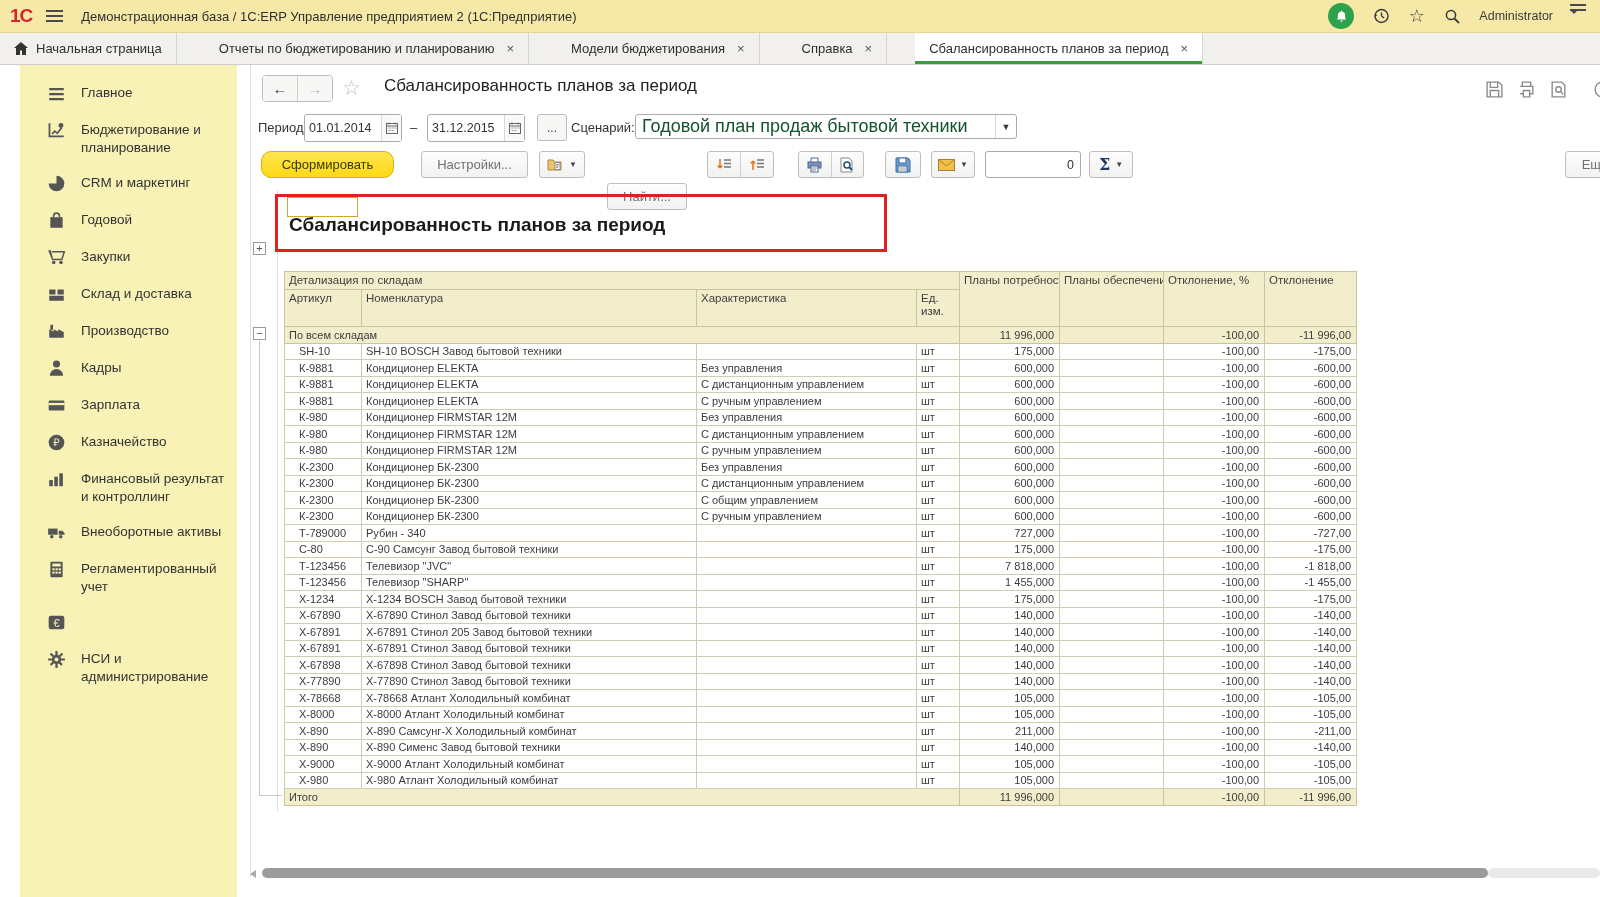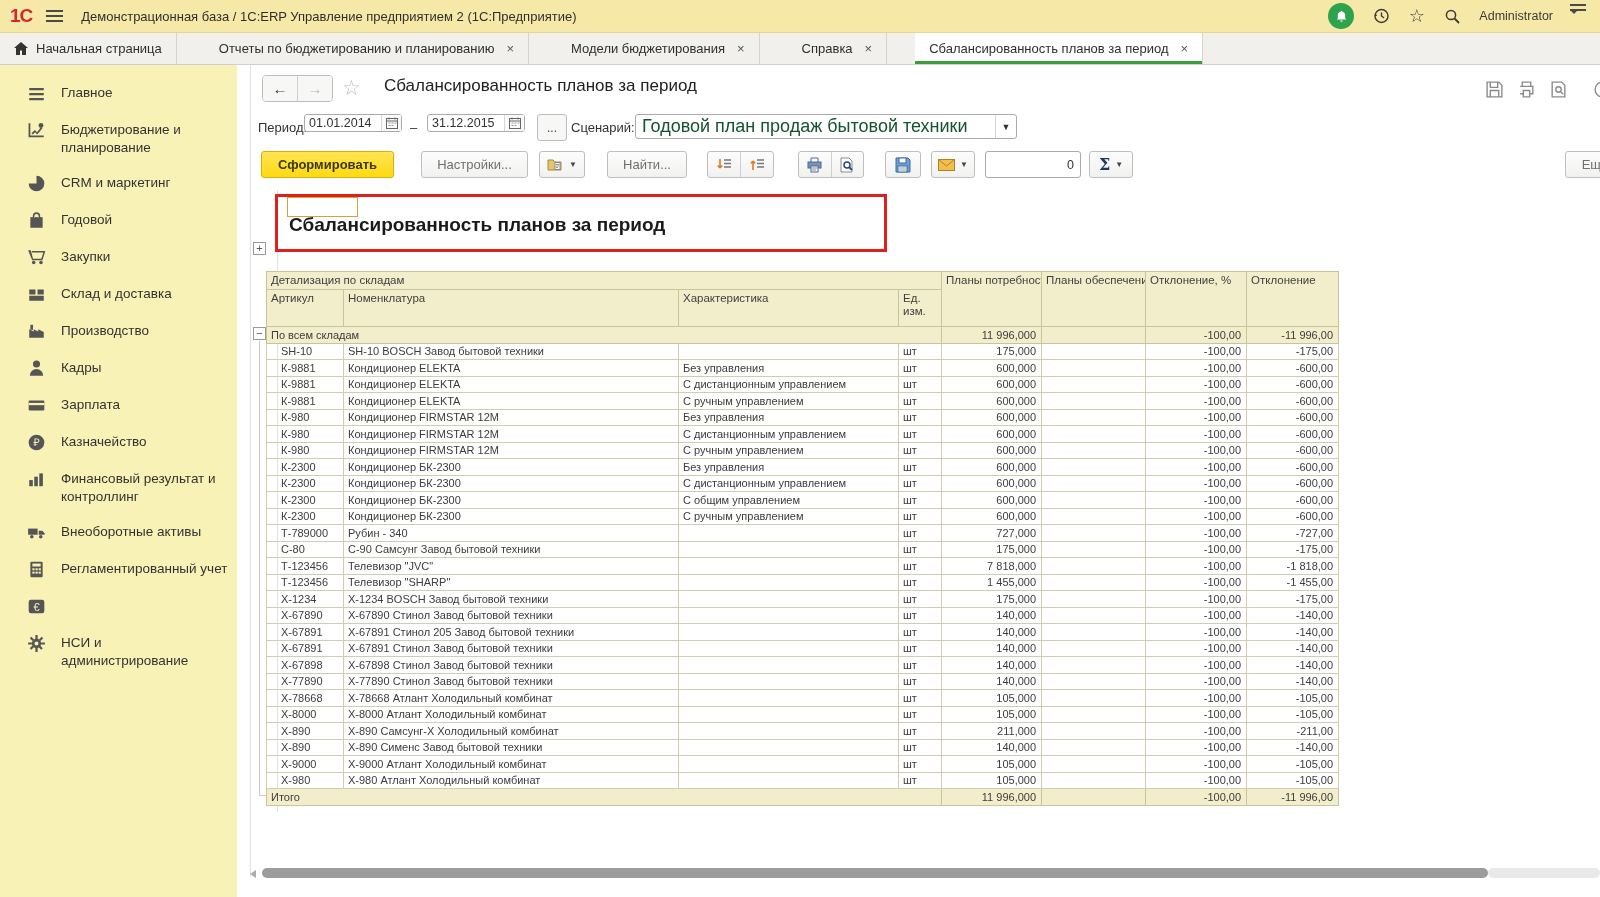--- a/index.html
+++ b/index.html
@@ -17,63 +17,63 @@
   .menu2 i{display:block;width:16px;height:2px;background:#4A4A4A;margin:3px 0;}
   .menu2 .car{width:0;height:0;border-left:4px solid transparent;border-right:4px solid transparent;border-top:4px solid #4A4A4A;margin:2px auto 0;background:none;}
   
   .tabbar{position:absolute;left:0;top:33px;width:1600px;height:32px;background:#F1F0ED;border-bottom:1px solid #CFCFCF;display:flex;box-sizing:border-box;gap:28px;}
   .tab{display:flex;align-items:center;gap:8px;padding:0 14px;font-size:13px;color:#2F2F2F;border-right:1px solid #D4D4D2;box-sizing:border-box;cursor:pointer;position:relative;white-space:nowrap;}
   .tab.active{background:#fff;}
   .tab.active::after{content:"";position:absolute;left:0;right:0;bottom:0;height:3px;background:var(--tab-green,#3A9E3A);}
   .tab .close{color:#555;font-size:13px;margin-left:4px;cursor:pointer;}
   
   .body{position:absolute;left:0;top:65px;width:1600px;height:832px;display:flex;}
-  .sidebar{width:237px;background:var(--sidebar-bg,#F8F2B6);padding-top:10px;box-sizing:border-box;flex:none;}
+  .sidebar{width:217px;background:var(--sidebar-bg,#F8F2B6);padding-top:10px;box-sizing:border-box;flex:none;margin-left:20px;}
   .side-item{display:flex;gap:15px;padding:9px 8px 9px 27px;align-items:flex-start;cursor:pointer;}
   .side-item .sic{width:19px;height:19px;flex:none;margin-top:0;}
   .side-item .slabel{font-size:13.5px;color:#333;line-height:1.3;width:176px;}
   .content{position:relative;flex:1;background:#fff;overflow:hidden;}
   .vline{position:absolute;width:1px;background:#E0E0E0;}
   
   .navgrp{position:absolute;left:25px;top:10px;display:flex;border:1px solid #BDBDBD;border-radius:4px;overflow:hidden;height:25px;}
   .navgrp .nbtn{width:34px;display:flex;align-items:center;justify-content:center;background:#F7F7F6;font-size:15px;cursor:pointer;}
   .navgrp .nbtn:first-child{border-right:1px solid #CFCFCF;}
   .star-big{position:absolute;left:105px;top:11px;font-size:21px;color:#BDBDBD;cursor:pointer;}
   .pagetitle{position:absolute;left:147px;top:11px;font-size:17px;color:#222;}
   .tr-icons{position:absolute;top:15px;display:flex;gap:13px;color:#8A8A8A;}
   
   .frow{position:absolute;top:48px;left:0;width:100%;height:30px;font-size:13px;color:#333;}
   .flabel{position:absolute;top:7px;}
-  .dinput{position:absolute;top:1px;height:18px;border:1px solid #ABABAB;border-radius:3px;background:#fff;display:flex;align-items:center;box-sizing:border-box;}
+  .dinput{position:absolute;top:1px;height:28px;border:1px solid #ABABAB;border-radius:3px;background:#fff;display:flex;align-items:center;box-sizing:border-box;}
   .dinput input{border:none;outline:none;font-size:12.5px;color:#333;padding:0 4px;width:68px;font-family:inherit;background:transparent;}
   .calbtn{width:24px;height:100%;border-left:1px solid #D7D7D7;display:flex;align-items:center;justify-content:center;cursor:pointer;background:#FAFAFA;}
   .dots-btn{position:absolute;top:1px;width:28px;height:25px;border:1px solid #BDBDBD;border-radius:3px;background:#F7F7F6;font-size:12px;color:#444;display:flex;align-items:center;justify-content:center;cursor:pointer;}
   .combo{position:absolute;top:1px;height:25px;border:1px solid #ABABAB;border-radius:3px;background:#fff;display:flex;align-items:center;box-sizing:border-box;}
   .combo .cval{flex:1;font-size:18px;color:#14532d;padding:0 6px;white-space:nowrap;overflow:hidden;}
   .combo .caret{width:20px;height:100%;display:flex;align-items:center;justify-content:center;border-left:1px solid #D7D7D7;cursor:pointer;font-size:9px;color:#333;}
   
   .toolrow{position:absolute;top:86px;left:0;width:100%;height:28px;}
   .btn{position:absolute;top:0;height:27px;border:1px solid #BFBFBF;border-radius:3px;background:linear-gradient(#FDFDFD,#F1F1F0);font-size:13px;color:#707070;display:flex;align-items:center;justify-content:center;cursor:pointer;box-sizing:border-box;padding:0 10px;}
-  .btn.primary{background:linear-gradient(#FFE554,#FFD913);border-color:#D9B100;color:#3A3A00;font-weight:bold;}
+  .btn.primary{background:linear-gradient(#FFE554,#FFD913);border-color:#D9B100;color:#3A3A00;font-weight:normal;border-radius:10px;}
   .ibtn{position:absolute;top:0;height:27px;border:1px solid #BFBFBF;border-radius:3px;background:linear-gradient(#FDFDFD,#F1F1F0);display:flex;align-items:center;justify-content:center;cursor:pointer;box-sizing:border-box;}
   .igroup{position:absolute;top:0;height:27px;border:1px solid #BFBFBF;border-radius:3px;background:linear-gradient(#FDFDFD,#F1F1F0);display:flex;box-sizing:border-box;}
   .igroup .half{width:33px;display:flex;align-items:center;justify-content:center;cursor:pointer;}
   .igroup .half + .half{border-left:1px solid #CFCFCF;}
   .cntfield{position:absolute;top:0;width:96px;height:27px;border:1px solid #ABABAB;border-radius:3px;background:#fff;box-sizing:border-box;}
   .cntfield input{width:100%;height:100%;border:none;outline:none;text-align:right;font-size:12.5px;color:#333;padding:0 6px;box-sizing:border-box;font-family:inherit;background:transparent;}
   .sigma{font-family:"DejaVu Serif",serif;font-weight:bold;color:#1F3864;font-size:16px;}
   .mini-caret{font-size:8px;color:#444;margin-left:5px;}
   
   .selcell{position:absolute;left:50px;top:132px;width:71px;height:20px;border:1px solid #D1A33C;background:#fff;box-sizing:border-box;}
   .redrect{position:absolute;left:38px;top:129px;width:612px;height:58px;border:3px solid var(--annot-red,#E0201C);box-sizing:border-box;pointer-events:none;}
   .reporttitle{position:absolute;left:52px;top:149px;font-size:19px;font-weight:bold;color:#1A1A1A;}
   .grpbox{position:absolute;width:13px;height:13px;border:1px solid #9A9A9A;background:#fff;font-size:11px;line-height:11px;text-align:center;color:#555;cursor:pointer;box-sizing:border-box;}
   .bracket{position:absolute;background:#C9C9C9;}
   
-  table.report{position:absolute;left:29px;top:206px;border-collapse:collapse;table-layout:fixed;width:1072px;}
+  table.report{position:absolute;left:47px;top:206px;border-collapse:collapse;table-layout:fixed;width:1072px;}
   table.report td{border:1px solid #D2CDAF;font-size:11px;color:#3C3C3C;padding:1px 4px;height:16.5px;line-height:1.1;white-space:nowrap;overflow:hidden;box-sizing:border-box;vertical-align:middle;}
   table.report tr.h1 td, table.report tr.h2 td{background:var(--cream,#F2EDCB);border-color:#C9C39E;font-size:11.5px;color:#3F3F3F;vertical-align:top;padding-top:2px;}
   table.report tr.h1 td{height:18px;}
   table.report tr.h2 td{height:37px;}
   table.report td.num{text-align:right;padding-right:5px;}
   table.report tr.group td, table.report tr.total td{background:var(--cream,#F2EDCB);border-color:#C9C39E;}
   table.report tr.data td:first-child{padding-left:14px;}
   
   .hthumb{position:absolute;top:803px;height:10px;border-radius:5px;background:#9C9C9C;}
   .htrack{position:absolute;top:803px;height:10px;background:#E9E9E9;border-radius:5px;}
@@ -367,21 +367,21 @@
         <span class="btn primary" style="left:24px;width:133px;">Сформировать</span>
         <span class="btn" style="left:184px;width:107px;">Настройки...</span>
         <span class="ibtn" style="left:302px;width:46px;">
           <svg width="17" height="15" viewBox="0 0 17 15">
               <path fill="#E8C56A" stroke="#A98A3F" d="M1 3h5l1.5 2H14v8H1z"></path>
               <rect x="8" y="5.5" width="5" height="7" fill="#fff" stroke="#8a8a8a"></rect>
               <path d="M9 7.5h3M9 9h3M9 10.5h2" stroke="#9a9a9a"></path>
             </svg>
           <span class="mini-caret">▼</span>
         </span>
-        <span class="btn" style="left:370px;width:80px;">Найти...</span>
+        <span class="btn" style="left:370px;width:80px;margin-top:32px;">Найти...</span>
         <span class="igroup" style="left:470px;width:67px;">
           <span class="half">
               <svg width="16" height="15" viewBox="0 0 16 15">
                 <path d="M4 2v9M4 11l-2.2-2.6M4 11l2.2-2.6" stroke="#E87722" stroke-width="1.6" fill="none"></path>
                 <path d="M8 3h7M8 6.5h7M8 10h7" stroke="#777" stroke-width="1.4"></path>
               </svg>
             </span>
           <span class="half">
               <svg width="16" height="15" viewBox="0 0 16 15">
                 <path d="M4 13V4M4 4 1.8 6.6M4 4l2.2 2.6" stroke="#E87722" stroke-width="1.6" fill="none"></path>

